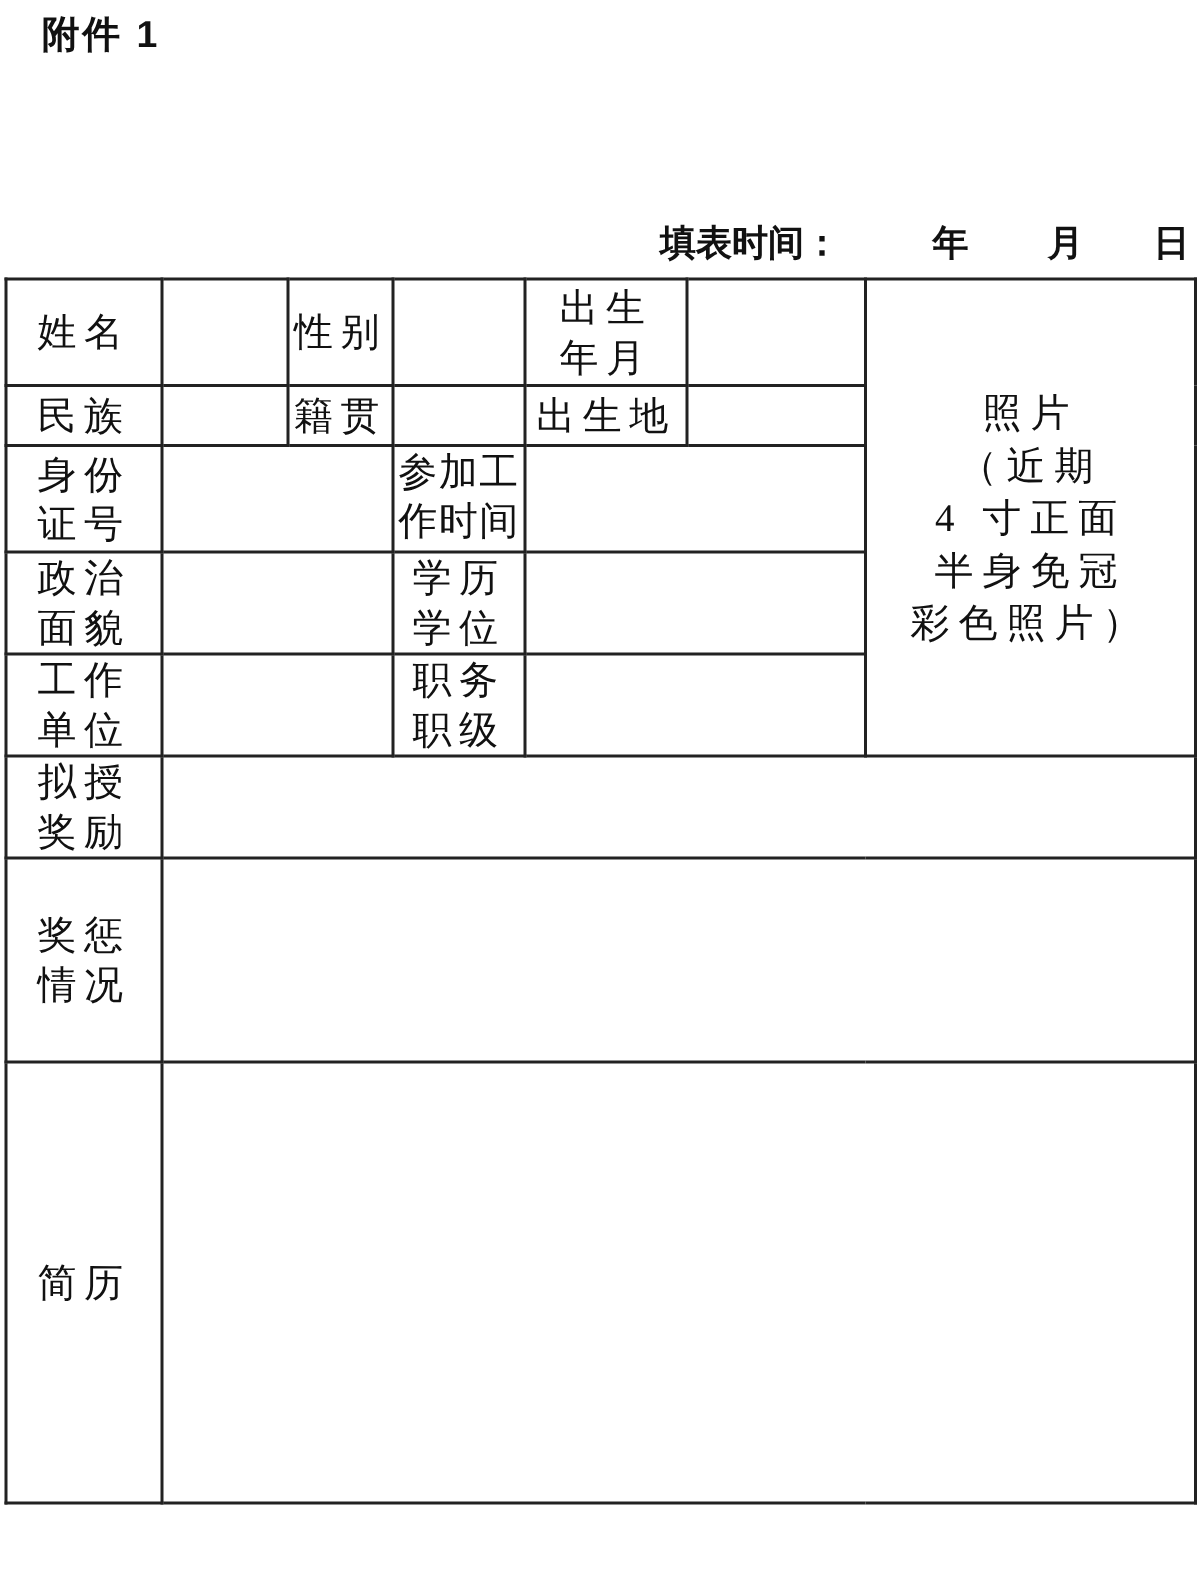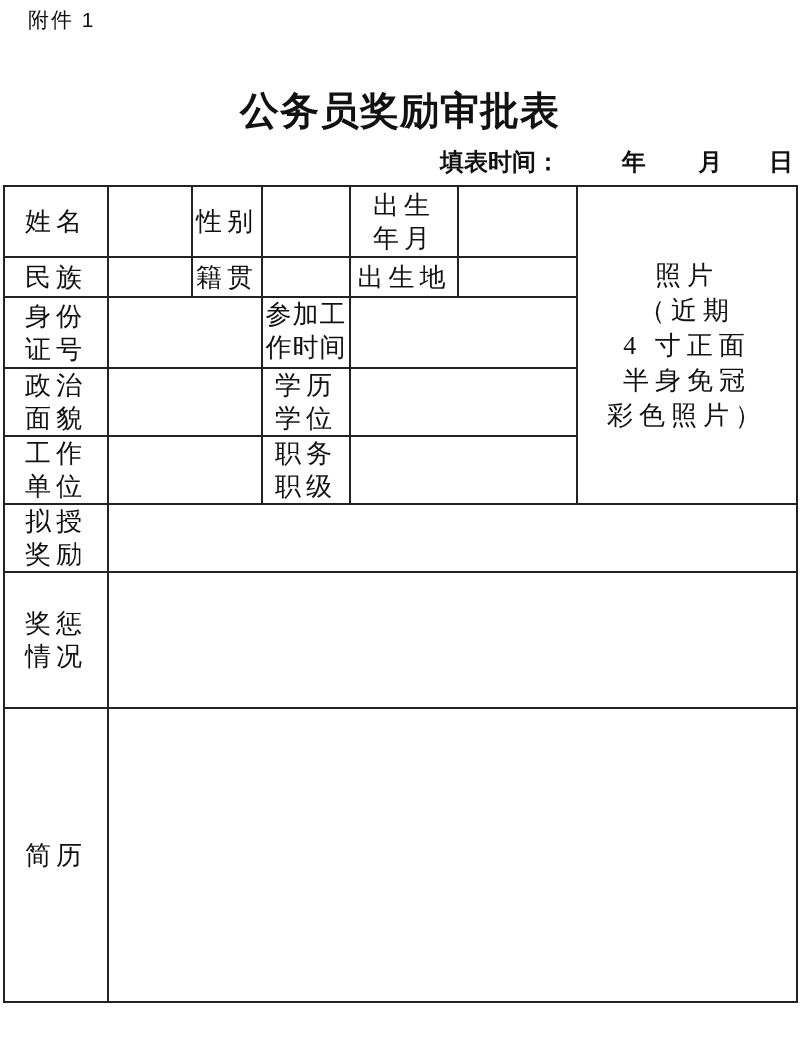--- a/index.html
+++ b/index.html
@@ -10,22 +10,23 @@
     background: #ffffff;
     color: #111111;
     font-family: "Liberation Serif", "DejaVu Serif", serif;
     overflow: hidden;
   }
   .attachment {
     position: absolute;
     left: 28px;
     top: 6px;
     font-family: "Liberation Sans", "DejaVu Sans", sans-serif;
-    font-size: 21px;
+    font-size: 25px;
     letter-spacing: 2px;
+    font-weight: bold;
   }
   .title {
     position: absolute;
     left: 0;
     top: 84px;
     width: 800px;
     text-align: center;
     font-size: 39px;
     font-weight: bold;
     letter-spacing: 1px;
@@ -74,21 +75,20 @@
   td.photo-cell { letter-spacing: 6px; }
   td.photo-cell .line { display: block; line-height: 35px; }
 </style>
 </head>
 <body>
 
 <div class="page">
 
   <div class="attachment">附件 1</div>
 
-  <div class="title">公务员奖励审批表</div>
 
   <div class="fill-time">
     <span>填表时间：</span>
     <span class="gap-year">年</span>
     <span class="gap-month">月</span>
     <span class="gap-day">日</span>
   </div>
 
   <table class="form">
     <colgroup>

